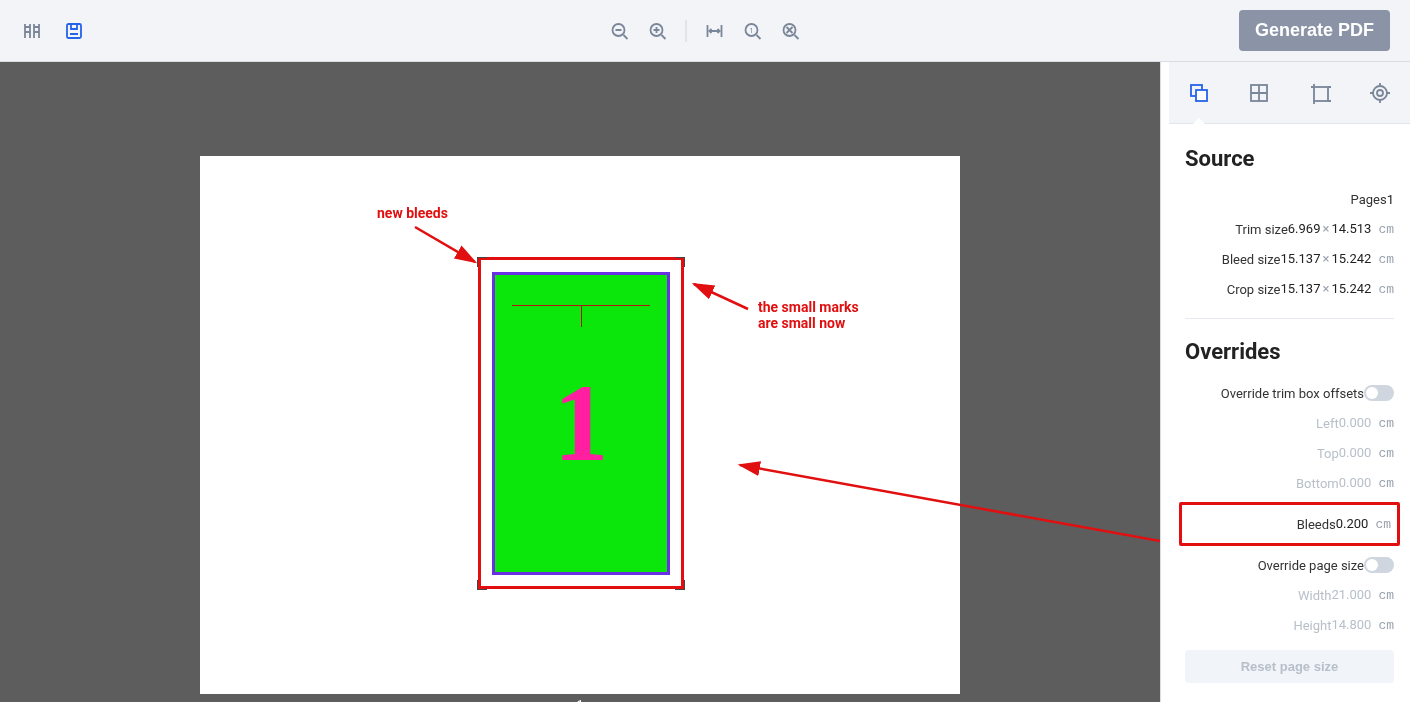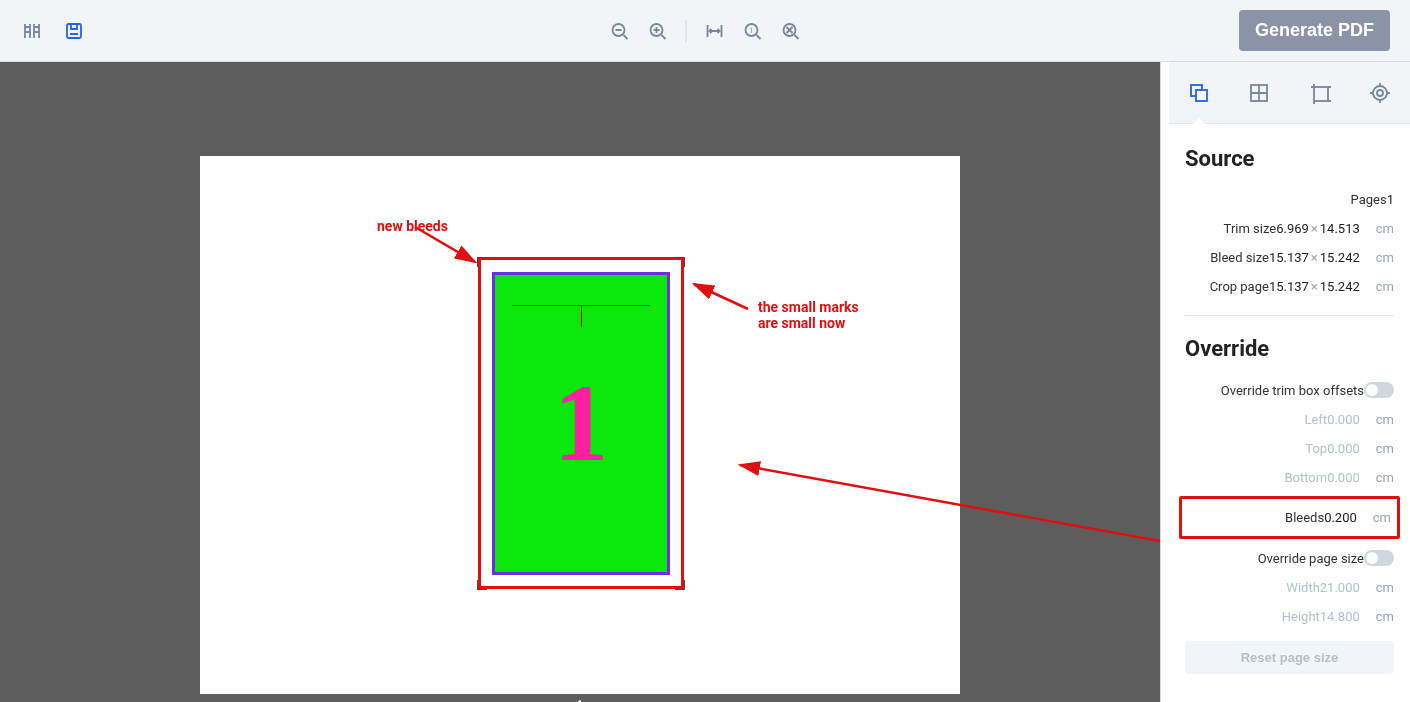--- a/index.html
+++ b/index.html
@@ -31,35 +31,35 @@
 .trim-area .crop.br { right: -10px; bottom: -10px; }
 .trim-area .crop.br::before { top: 9px; }
 .trim-area .crop.br::after { left: 9px; }
 .purple-border { position: absolute; left: 492px; top: 210px; width: 178px; height: 303px; border: 3px solid #6b2fe6; }
 .green-fill { position: absolute; left: 495px; top: 213px; width: 172px; height: 297px; background: #0be60b; display: flex; align-items: center; justify-content: center; }
 .big1 { font-size: 110px; font-weight: 700; color: #ff1fa0; font-family: Georgia, serif; }
 .t-mark { position: absolute; left: 512px; top: 243px; width: 138px; }
 .t-mark .hline { height: 1px; background: #b31414; }
 .t-mark .vline { position: absolute; left: 50%; top: 0; width: 1px; height: 22px; background: #b31414; }
 .anno { position: absolute; color: #e10f0f; font-weight: 700; font-size: 14px; }
-.anno.a1 { left: 330px; top: 156px; padding-left: 47px; }
+.anno.a1 { left: 330px; top: 143px; padding-left: 47px; }
 .anno.a2 { left: 758px; top: 237px; }
 .arrow { position: absolute; }
 .sidebar { width: 250px; border-left: 1px solid #d8dde3; background: #fff; display: flex; flex-direction: column; padding-left: 8px; }
 .side-tabs { height: 62px; border-bottom: 1px solid #e1e6ec; display: flex; align-items: center; justify-content: space-around; background: #f2f4f7; }
 .side-tabs .stab { width: 30px; height: 30px; display: flex; align-items: center; justify-content: center; color: #7a8699; cursor: pointer; position: relative; }
 .side-tabs .stab.active { color: #2563eb; }
 .side-tabs .stab.active::after { content: ""; position: absolute; bottom: -16px; left: 50%; transform: translateX(-50%); width: 0; height: 0; border-left: 6px solid transparent; border-right: 6px solid transparent; border-bottom: 6px solid #fff; }
 .panel { flex: 1; overflow-y: auto; padding: 14px 16px; font-size: 13px; color: #222; }
 .panel h2 { font-size: 22px; font-weight: 700; margin: 8px 0 14px; }
 .panel .row { display: flex; justify-content: flex-end; align-items: center; padding: 7px 0; }
 .panel .row .lbl { color: #333; }
 .panel .row.disabled .lbl, .panel .row.disabled .val { color: #b7bfc9; }
 .panel .row .val { color: #222; }
-.panel .row .val .unit { color: #9aa3af; margin-left: 16px; }
+.panel .row .val .unit { color: #9aa3af; margin-left: 7px; font-family: Liberation Mono, monospace; }
 .panel .row .val .x { color: #9aa3af; margin: 0 2px; }
 .panel .section { border-top: 1px solid #e6eaef; margin-top: 14px; padding-top: 12px; }
 .toggle { width: 30px; height: 16px; background: #cfd6df; border-radius: 10px; position: relative; cursor: pointer; }
 .toggle .knob { position: absolute; width: 12px; height: 12px; background: #fff; border-radius: 50%; top: 2px; left: 2px; transition: left .1s; }
 .toggle.on { background: #2563eb; }
 .toggle.on .knob { left: 16px; }
 .highlight-group { border: 3px solid #e10f0f; border-radius: 2px; padding: 4px 6px; margin: 4px -6px; }
 .reset-btn { width: 100%; padding: 9px; background: #f1f4f8; color: #b7bfc9; border: none; border-radius: 4px; font-size: 13px; font-weight: 600; margin-top: 10px; cursor: not-allowed; }
 </style>
 </head>
@@ -207,26 +207,26 @@
         </div>
       <div class="row">
           <span class="lbl">Trim size</span>
           <span class="val"><span>6.969</span><span class="x">×</span><span>14.513</span><span class="unit">cm</span></span>
         </div>
       <div class="row">
           <span class="lbl">Bleed size</span>
           <span class="val"><span>15.137</span><span class="x">×</span><span>15.242</span><span class="unit">cm</span></span>
         </div>
       <div class="row">
-          <span class="lbl">Crop page</span>
+          <span class="lbl">Crop size</span>
           <span class="val"><span>15.137</span><span class="x">×</span><span>15.242</span><span class="unit">cm</span></span>
         </div>
 
       <div class="section">
-        <h2>Override</h2>
+        <h2>Overrides</h2>
         <div class="row">
             <span class="lbl">Override trim box offsets</span>
             <div class="toggle">
               <div class="knob"></div>
             </div>
           </div>
         <div class="row disabled">
             <span class="lbl">Left</span>
             <span class="val"><span>0.000</span><span class="unit">cm</span></span>
           </div>

